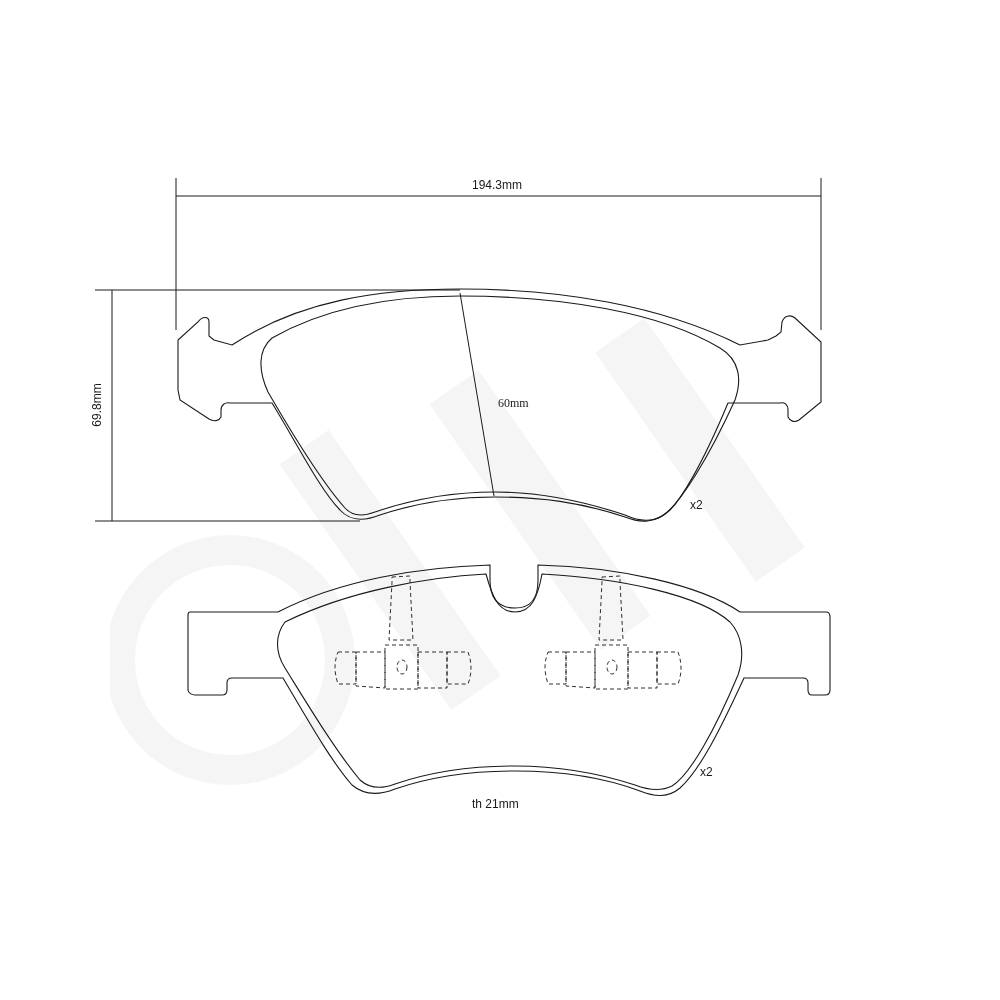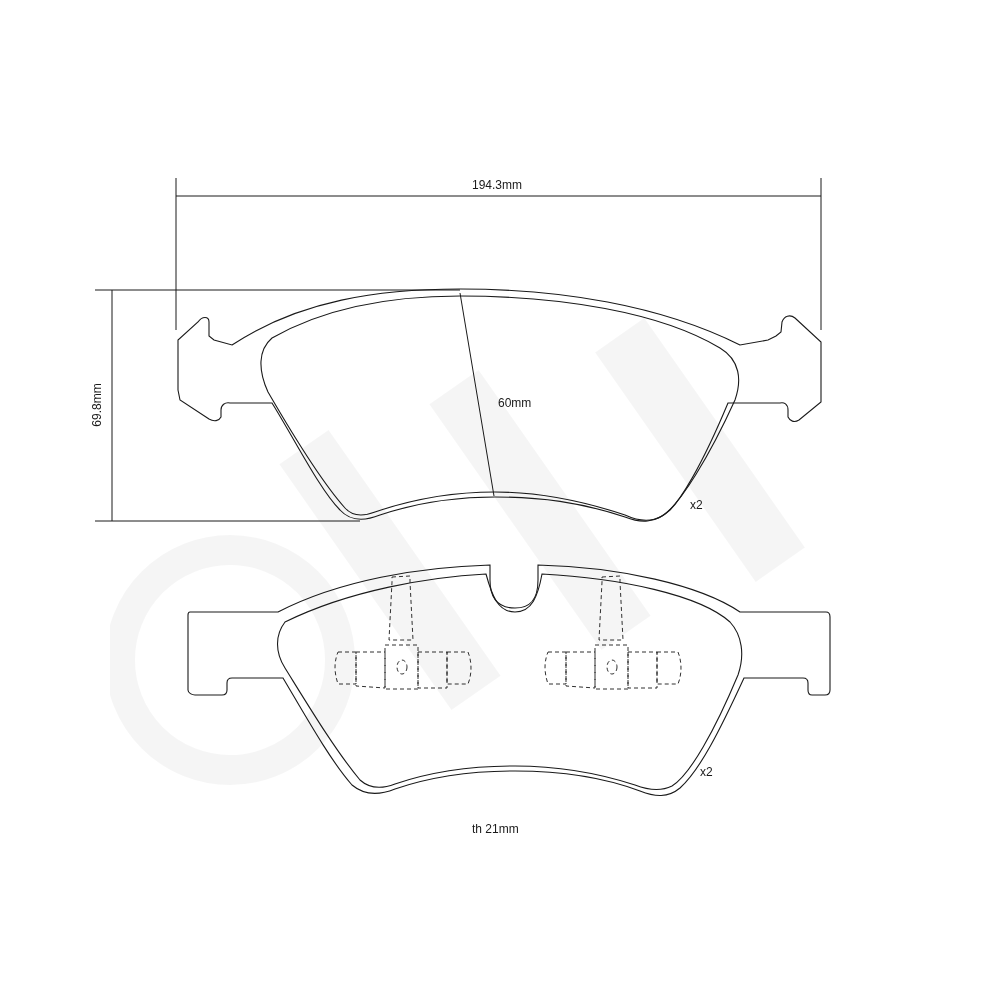--- a/index.html
+++ b/index.html
@@ -118,17 +118,17 @@
       <path d="M 566 652 L 595 652 L 595 688 L 566 686 Z"></path>
       <path d="M 548 652 L 566 652 L 566 684 L 548 684 C 544 672, 544 662, 548 652 Z"></path>
       <path d="M 628 652 L 657 652 L 657 688 L 628 688 Z"></path>
       <path d="M 657 652 L 678 652 C 682 662, 682 674, 678 684 L 657 684 Z"></path>
       <ellipse cx="612" cy="667" rx="5" ry="7"></ellipse>
     </g>
   </svg>
 
   <span class="lbl" style="left:472px; top:178px;">194.3mm</span>
   <span class="lbl vert" style="left:75px; top:398px;">69.8mm</span>
-  <span class="lbl" style="left:498px; top:396px;">60mm</span>
+  <span class="lbl" style="left:498px; top:396px;font-family:Liberation Serif, serif;">60mm</span>
   <span class="lbl" style="left:690px; top:498px;">x2</span>
   <span class="lbl" style="left:700px; top:765px;">x2</span>
-  <span class="lbl" style="left:472px; top:822px;">th 21mm</span>
+  <span class="lbl" style="left:472px; top:797px;">th 21mm</span>
 </div>
 
 </body></html>

